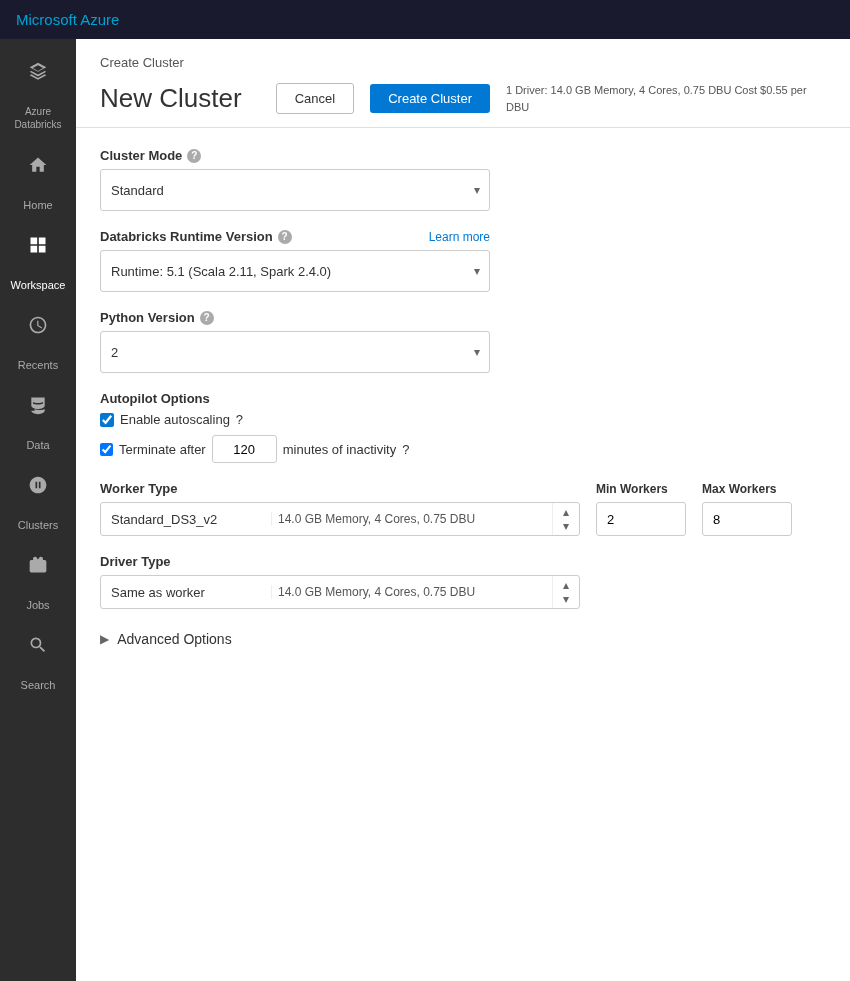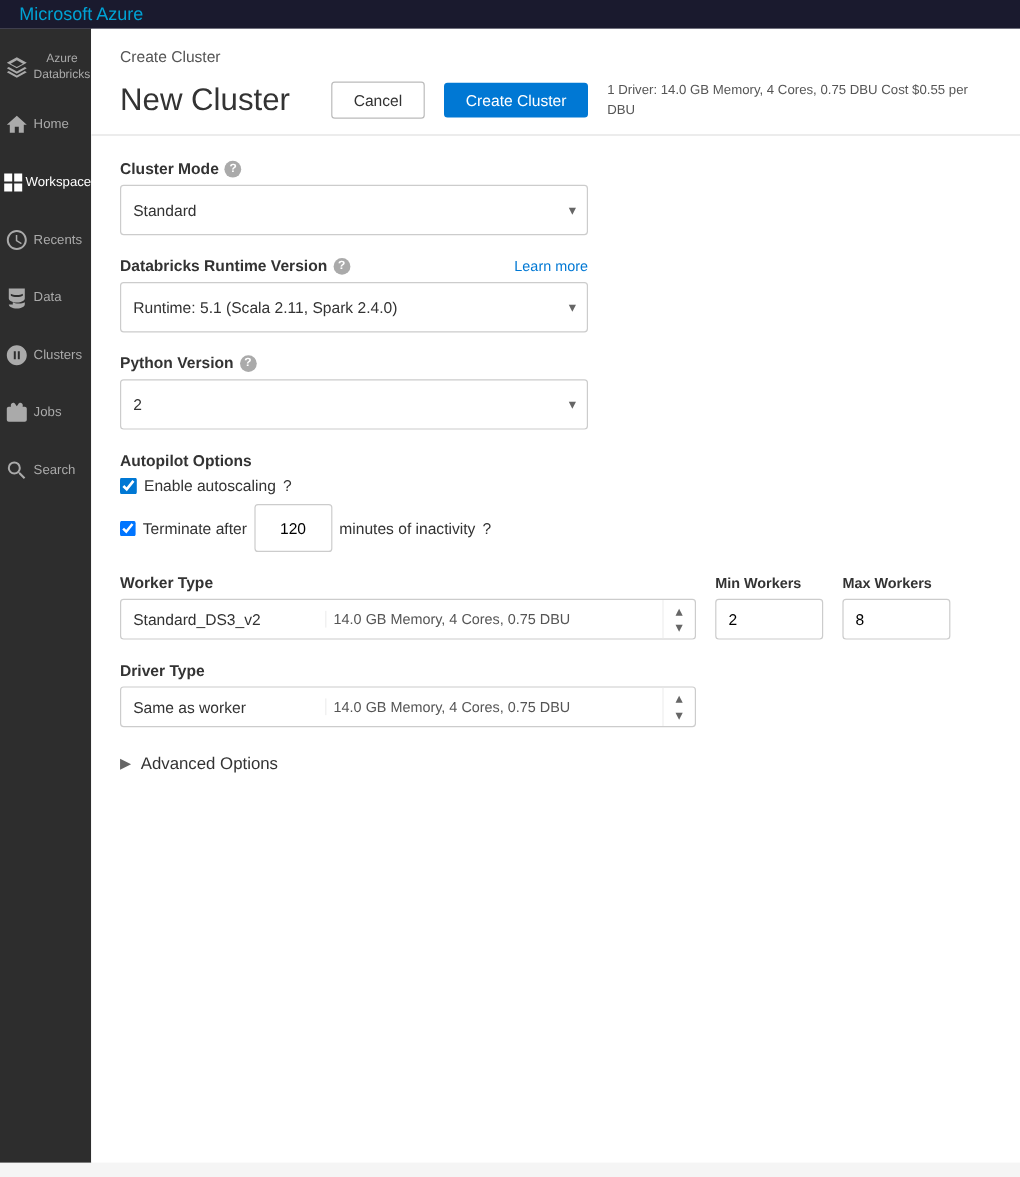--- a/index.html
+++ b/index.html
@@ -1,20 +1,20 @@
 <!DOCTYPE html>
 <html><head>
   <meta charset="utf-8">
   <style>
     * { box-sizing: border-box; margin: 0; padding: 0; }
     body { font-family: -apple-system, BlinkMacSystemFont, 'Segoe UI', Arial, sans-serif; font-size: 13px; background: #f5f5f5; }
 
     
     #topbar {
-      height: 24px;
+      height: 39px;
       background: #1a1a2e;
       display: flex;
       align-items: center;
       padding: 0 16px;
     }
     #topbar .brand {
       color: #00a2d4;
       font-size: 15px;
       font-weight: 500;
     }
@@ -30,28 +30,28 @@
       width: 76px;
       background: #2d2d2d;
       display: flex;
       flex-direction: column;
       align-items: center;
       padding-top: 8px;
       flex-shrink: 0;
     }
     .sidebar-item {
       display: flex;
-      flex-direction: row;
+      flex-direction: column;
       align-items: center;
       color: #aaa;
       padding: 10px 0;
       width: 100%;
       cursor: pointer;
       font-size: 11px;
-      gap: 0;
+      gap: 20px;
     }
     .sidebar-item.active { color: #fff; justify-content: flex-end; }
     .sidebar-item .icon-wrap {
       width: 28px;
       height: 28px;
       display: flex;
       align-items: center;
       justify-content: center;
     }
     .sidebar-item svg { width: 20px; height: 20px; fill: currentColor; }
@@ -207,21 +207,21 @@
     }
     .terminate-row {
       display: flex;
       align-items: center;
       gap: 6px;
       font-size: 13px;
       color: #333;
     }
     .terminate-input {
       width: 65px;
-      height: 40px;
+      height: 28px;
       border: 1px solid #ccc;
       border-radius: 3px;
       padding: 0 8px;
       font-size: 13px;
       text-align: center;
     }
     .worker-col-input {
       width: 90px;
       height: 34px;
       border: 1px solid #ccc;

